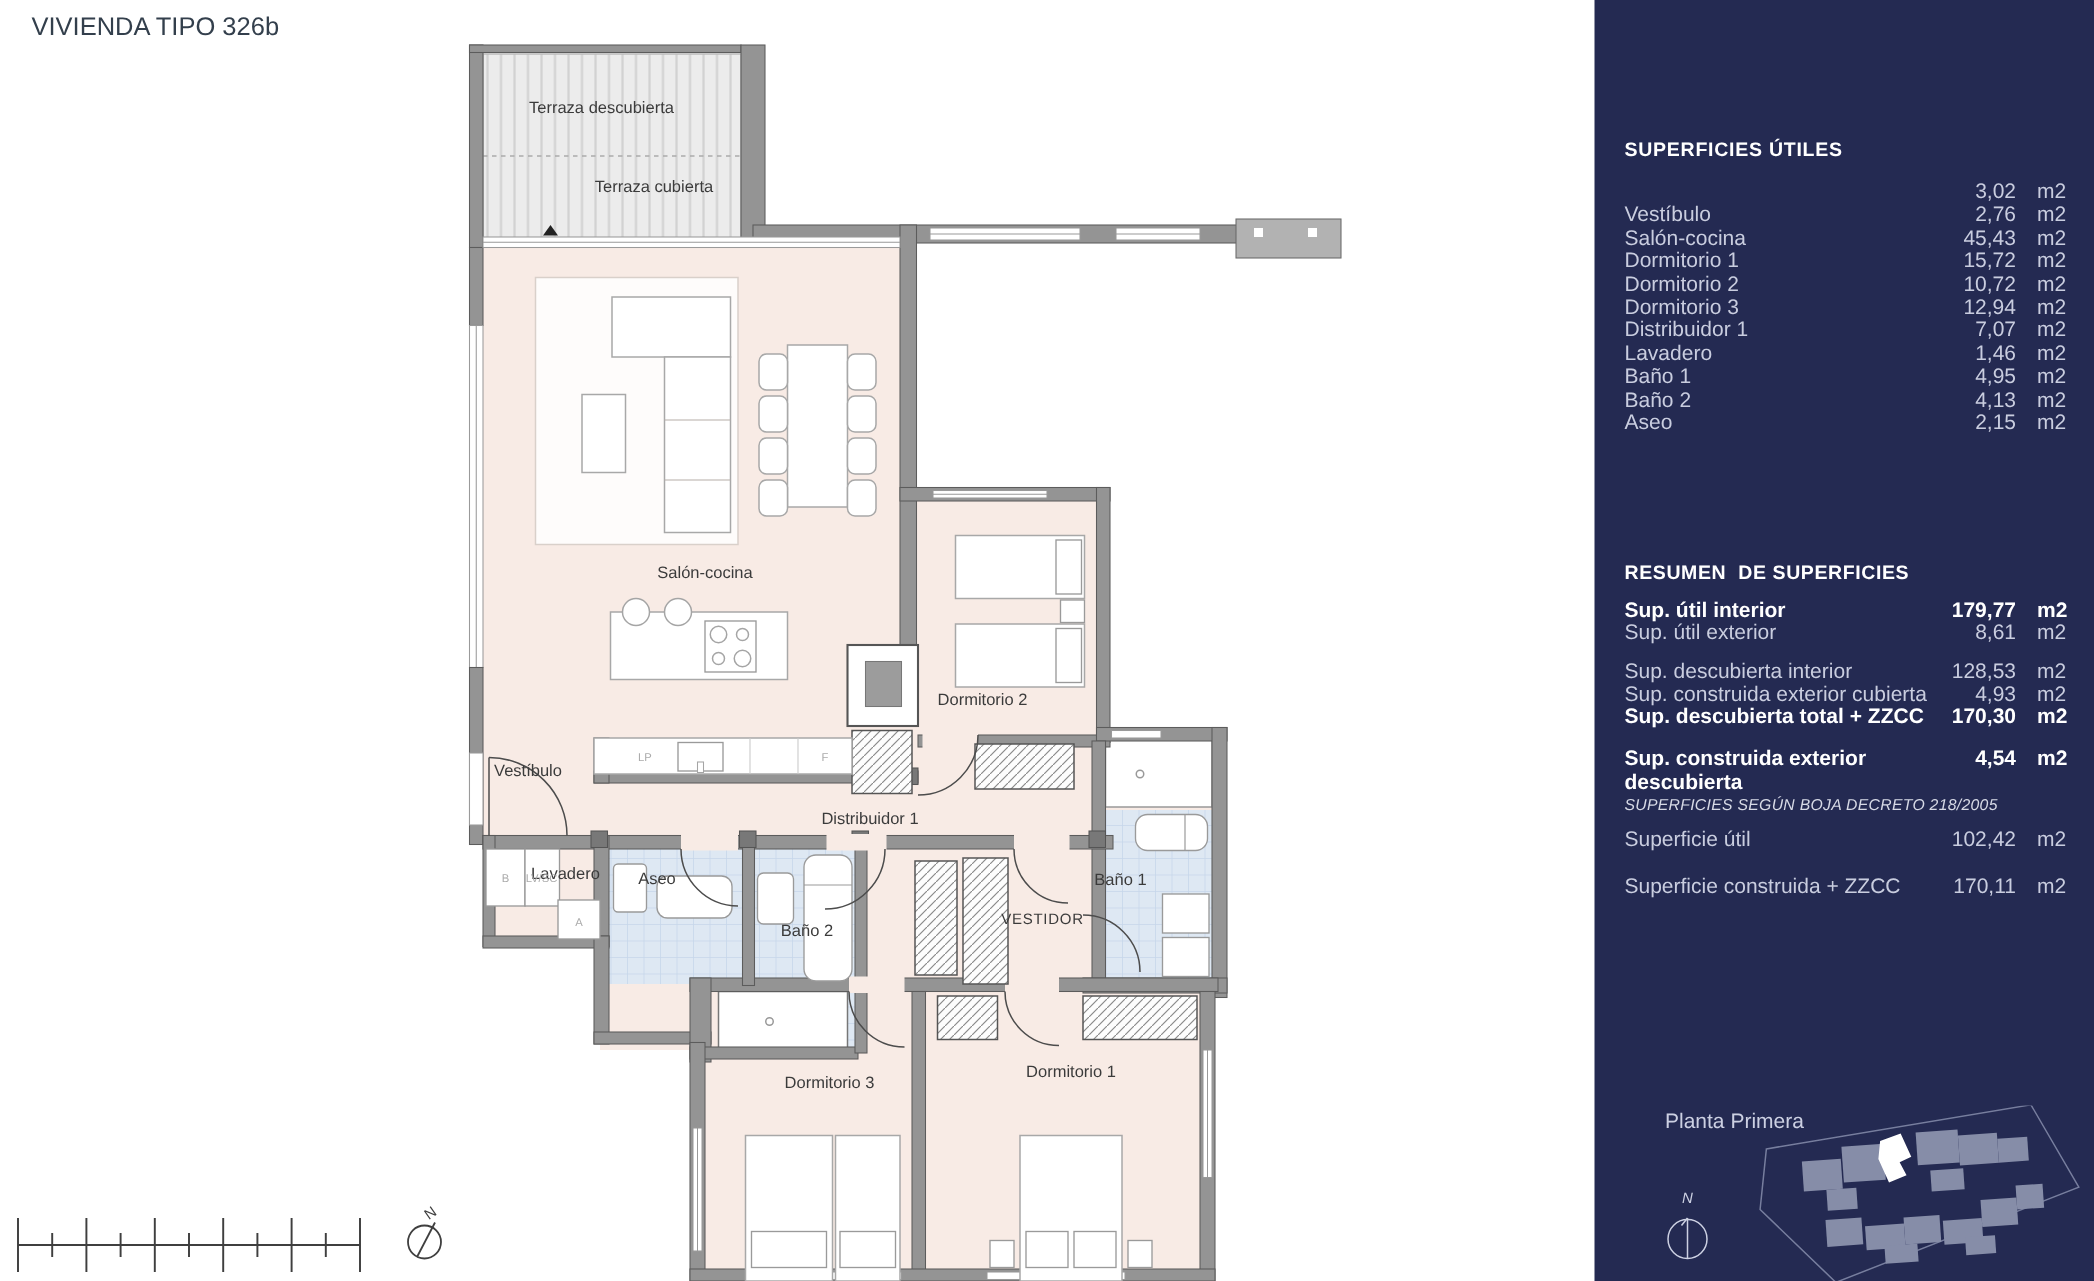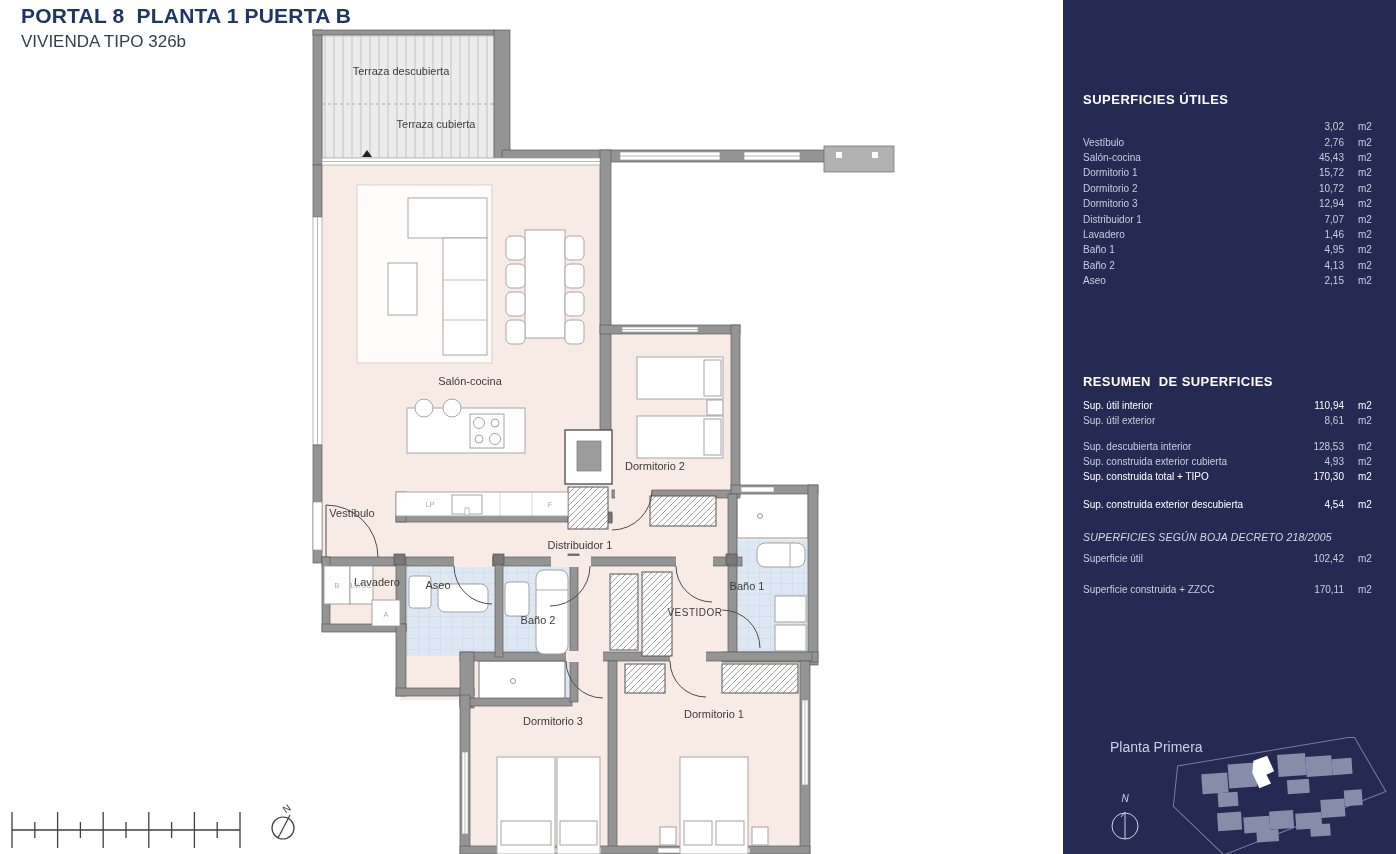--- a/index.html
+++ b/index.html
@@ -15,41 +15,40 @@
   .win{fill:#fff;stroke:#9a9a9a;stroke-width:.7}
   .fur{fill:#fff;stroke:#a8a8a8;stroke-width:1}
   .fur2{fill:#fff;stroke:#9a9a9a;stroke-width:.9}
   .door{fill:none;stroke:#4c4c4c;stroke-width:1}
   .rlabel{font-size:11px;fill:#3b3b3b}
   .slabel{font-size:10px;fill:#3b3b3b;letter-spacing:.5px}
   .tlabel{font-size:7.5px;fill:#ababab}
   .sidebar{position:absolute;left:1063px;top:0;width:333px;height:854px;color:#fff;z-index:2;background:#242a52}
   .su-title{position:absolute;left:20px;top:92px;font-size:13px;font-weight:bold;letter-spacing:.5px}
   .su-table{position:absolute;left:20px;top:119px;width:295px}
-  .srow{display:flex;align-items:center;height:15.4px;font-size:10px;color:#c9cddf}
+  .srow{display:flex;align-items:flex-start;height:15.4px;font-size:14px;color:#c9cddf}
   .srow .lbl{flex:1}
   .srow .val{width:46px;text-align:right}
   .srow .unit{width:20px;margin-left:14px}
-  .srow.b{font-weight:normal;color:#ffffff}
+  .srow.b{font-weight:bold;color:#ffffff}
   .rs-title{position:absolute;left:20px;top:374px;font-size:13px;font-weight:bold;letter-spacing:.4px;white-space:pre}
   .rs-table{position:absolute;left:20px;top:398px;width:295px}
   .rs-table .srow{height:15px}
   .gap1{height:11px}.gap2{height:13px}
   .boja-title{position:absolute;left:20px;top:531px;font-size:10.5px;font-style:italic;color:#d7dae6;letter-spacing:.2px}
   .boja-table{position:absolute;left:20px;top:551px;width:295px}
   .boja-table .srow{height:15px;margin-bottom:16px}
   .keymap-label{position:absolute;left:47px;top:739px;font-size:14px;color:#ccd0e2}
   svg.keymap{position:absolute;left:95px;top:737px}
   svg.compass2{position:absolute;left:44px;top:792px}
 </style>
 </head>
 <body>
 
 <div class="hdr">
-  <h1>PORTAL 8  PLANTA 1 PUERTA B</h1>
   <div class="sub">VIVIENDA TIPO 326b</div>
 </div>
 
 <svg class="plan" width="1396" height="854" viewBox="0 0 1396 854">
   <defs>
     <pattern id="deck" width="9" height="9" patternUnits="userSpaceOnUse">
       <rect width="9" height="9" fill="#ececec"></rect>
       <line x1="1" y1="0" x2="1" y2="9" stroke="#d2d2d2" stroke-width="1.5"></line>
     </pattern>
     <pattern id="tiles" width="11" height="11" patternUnits="userSpaceOnUse">
@@ -339,41 +338,41 @@
         <span class="lbl">Aseo</span>
         <span class="val">2,15</span>
         <span class="unit">m2</span>
       </div>
   </div>
 
   <div class="rs-title">RESUMEN  DE SUPERFICIES</div>
   <div class="rs-table">
     <div class="srow b">
         <span class="lbl">Sup. útil interior</span>
-        <span class="val">110,94</span>
+        <span class="val">179,77</span>
         <span class="unit">m2</span>
       </div>
     <div class="srow">
         <span class="lbl">Sup. útil exterior</span>
         <span class="val">8,61</span>
         <span class="unit">m2</span>
       </div>
     <div class="gap1"></div>
     <div class="srow">
         <span class="lbl">Sup. descubierta interior</span>
         <span class="val">128,53</span>
         <span class="unit">m2</span>
       </div>
     <div class="srow">
         <span class="lbl">Sup. construida exterior cubierta</span>
         <span class="val">4,93</span>
         <span class="unit">m2</span>
       </div>
     <div class="srow b">
-        <span class="lbl">Sup. construida total + TIPO</span>
+        <span class="lbl">Sup. descubierta total + ZZCC</span>
         <span class="val">170,30</span>
         <span class="unit">m2</span>
       </div>
     <div class="gap2"></div>
     <div class="srow b">
         <span class="lbl">Sup. construida exterior descubierta</span>
         <span class="val">4,54</span>
         <span class="unit">m2</span>
       </div>
   </div>

